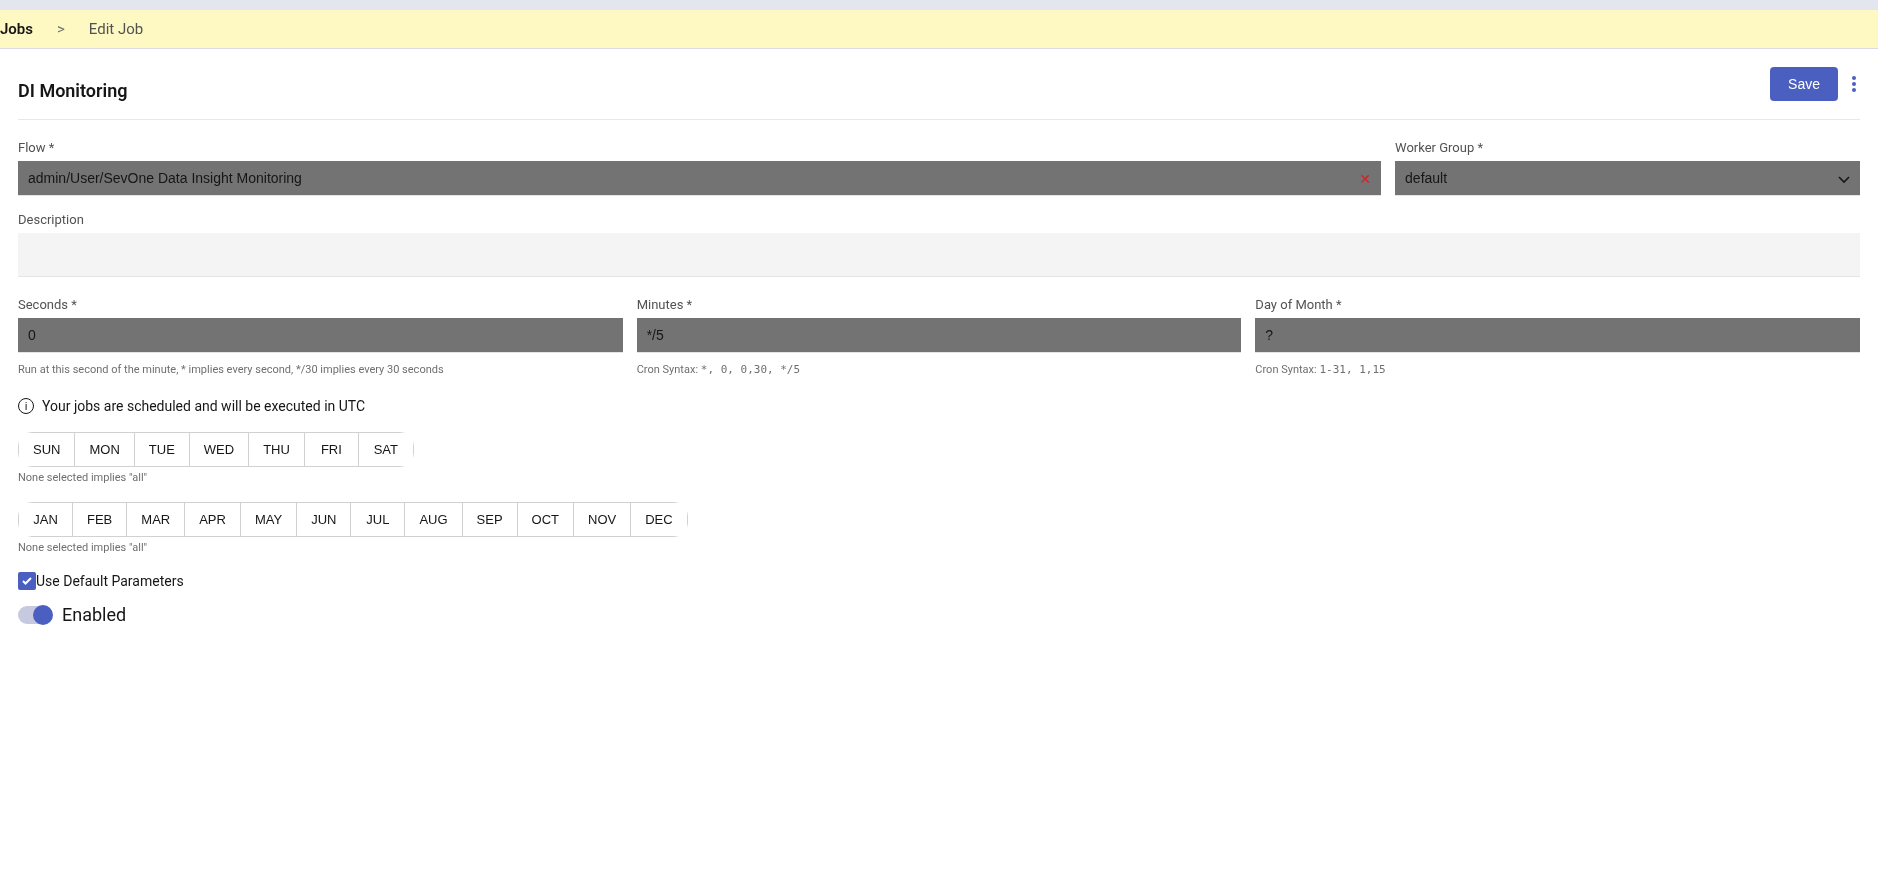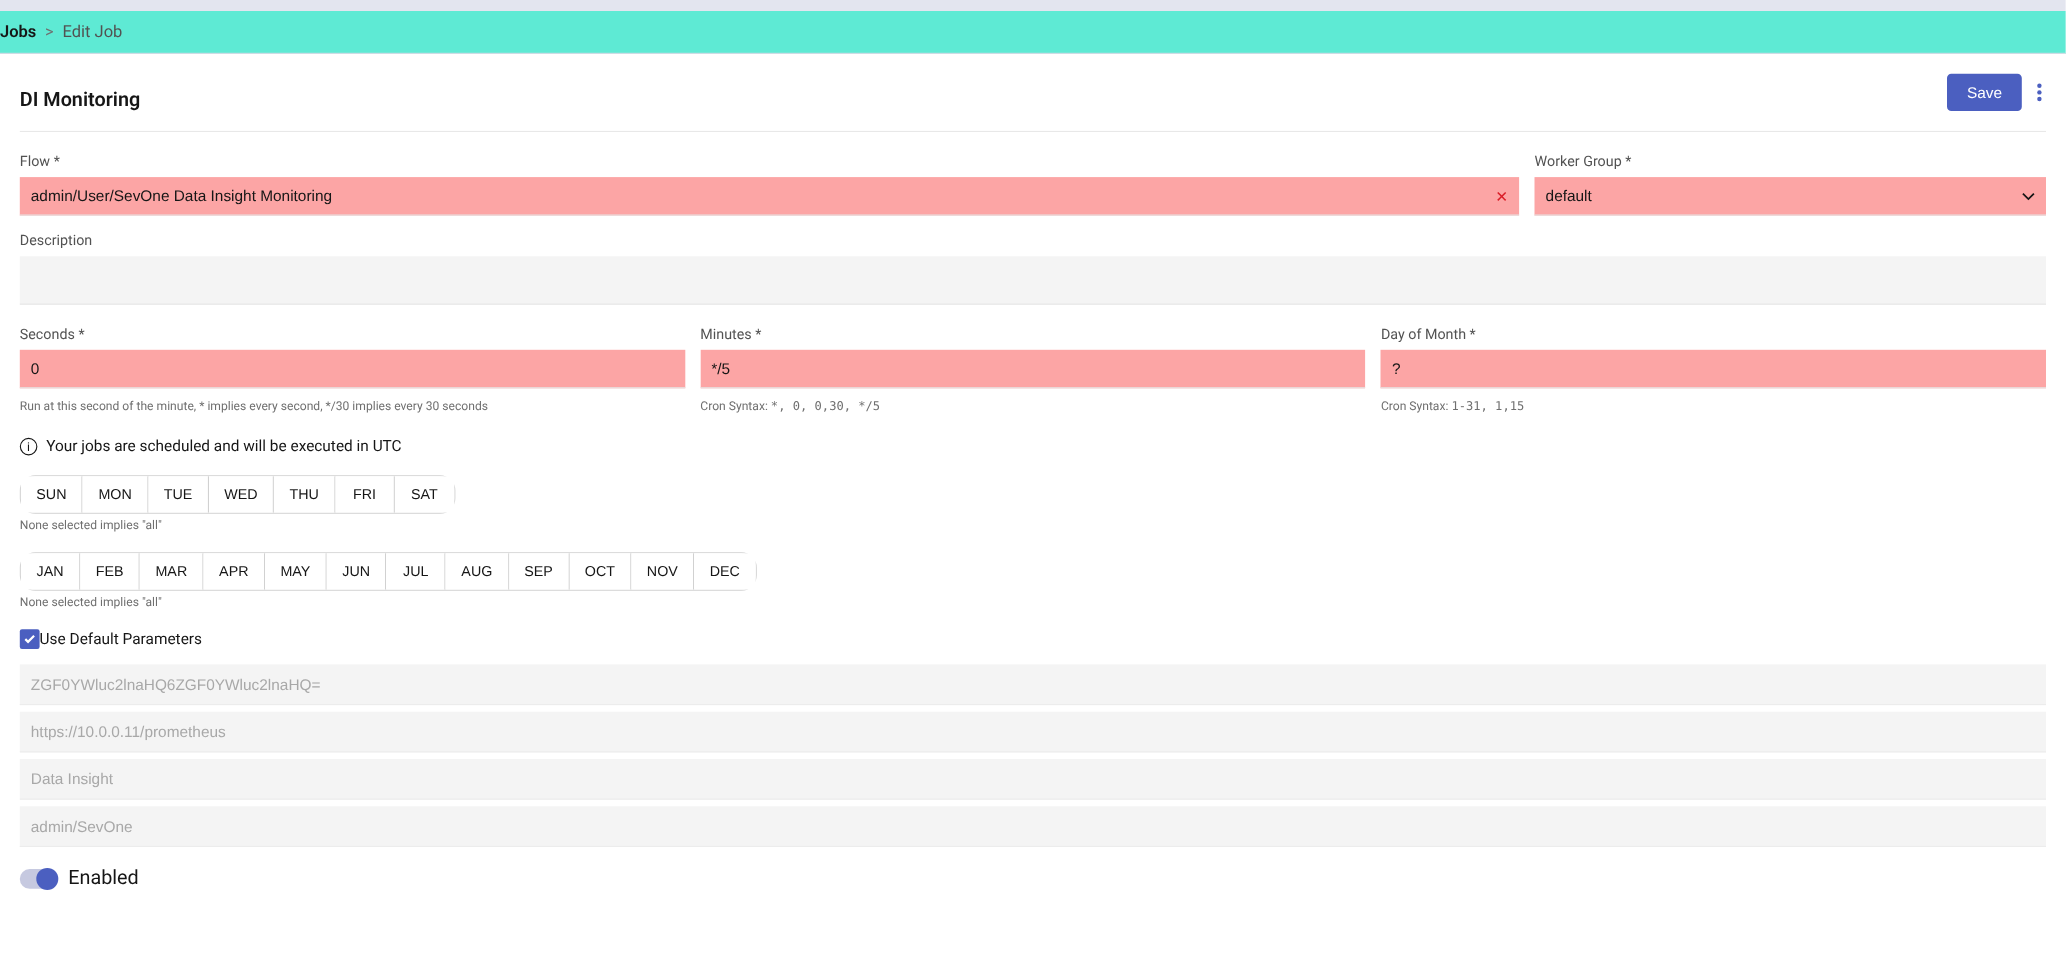--- a/index.html
+++ b/index.html
@@ -4,25 +4,25 @@
 <style>
   * { box-sizing: border-box; margin: 0; padding: 0; }
   body {
     font-family: -apple-system, BlinkMacSystemFont, "Segoe UI", Roboto, Helvetica, Arial, sans-serif;
     background: #fff;
     color: #161616;
     font-size: 14px;
   }
   .top-gap { height: 10px; background: #e3e5ef; }
   .breadcrumb-bar {
-    background: #5eead4;
+    background: #fef9c3;
     padding: 10px 0 10px 0;
     display: flex;
     align-items: center;
-    gap: 8px;
+    gap: 24px;
     font-size: 15px;
     border-bottom: 1px solid #d9dbe7;
   }
   .breadcrumb-root { font-weight: 600; color: #161616; }
   .breadcrumb-sep { color: #6f6f6f; }
   .breadcrumb-current { color: #525252; }
   .page {
     padding: 18px 18px 40px 18px;
   }
   .page-header {
@@ -54,21 +54,21 @@
     padding: 4px;
   }
   .more-dots span {
     width: 4px; height: 4px; border-radius: 50%; background: #4b5fc0;
   }
   .row { display: flex; gap: 14px; margin-bottom: 16px; }
   .field { display: flex; flex-direction: column; gap: 6px; }
   .label { font-size: 13px; color: #525252; }
   .req::after { content: "  *"; }
   .input {
-    background: #fca5a5;
+    background: #737373;
     border: none;
     border-bottom: 1px solid #e5e5e5;
     padding: 9px 10px;
     font-size: 14px;
     color: #161616;
     width: 100%;
   }
   .input-wrap { position: relative; }
   .clear-x {
     position: absolute; right: 10px; top: 50%; transform: translateY(-50%);
@@ -232,21 +232,20 @@
 
   <div class="check-row">
     <div class="checkbox">
       <svg viewBox="0 0 12 12">
           <path d="M2 6l2.5 2.5L10 3" fill="none" stroke="#fff" stroke-width="2"></path>
         </svg>
     </div>
     <span>Use Default Parameters</span>
   </div>
 
-  <div id="params-list"><input class="param-input" disabled="" value="ZGF0YWluc2lnaHQ6ZGF0YWluc2lnaHQ=" style=""><input class="param-input" disabled="" value="https://10.0.0.11/prometheus" style=""><input class="param-input" disabled="" value="Data Insight" style=""><input class="param-input" disabled="" value="admin/SevOne" style=""></div>
 
   <div class="toggle-row">
     <div class="toggle">
       <div class="knob"></div>
     </div>
     <span class="toggle-label">Enabled</span>
   </div>
 
 </div>
 

